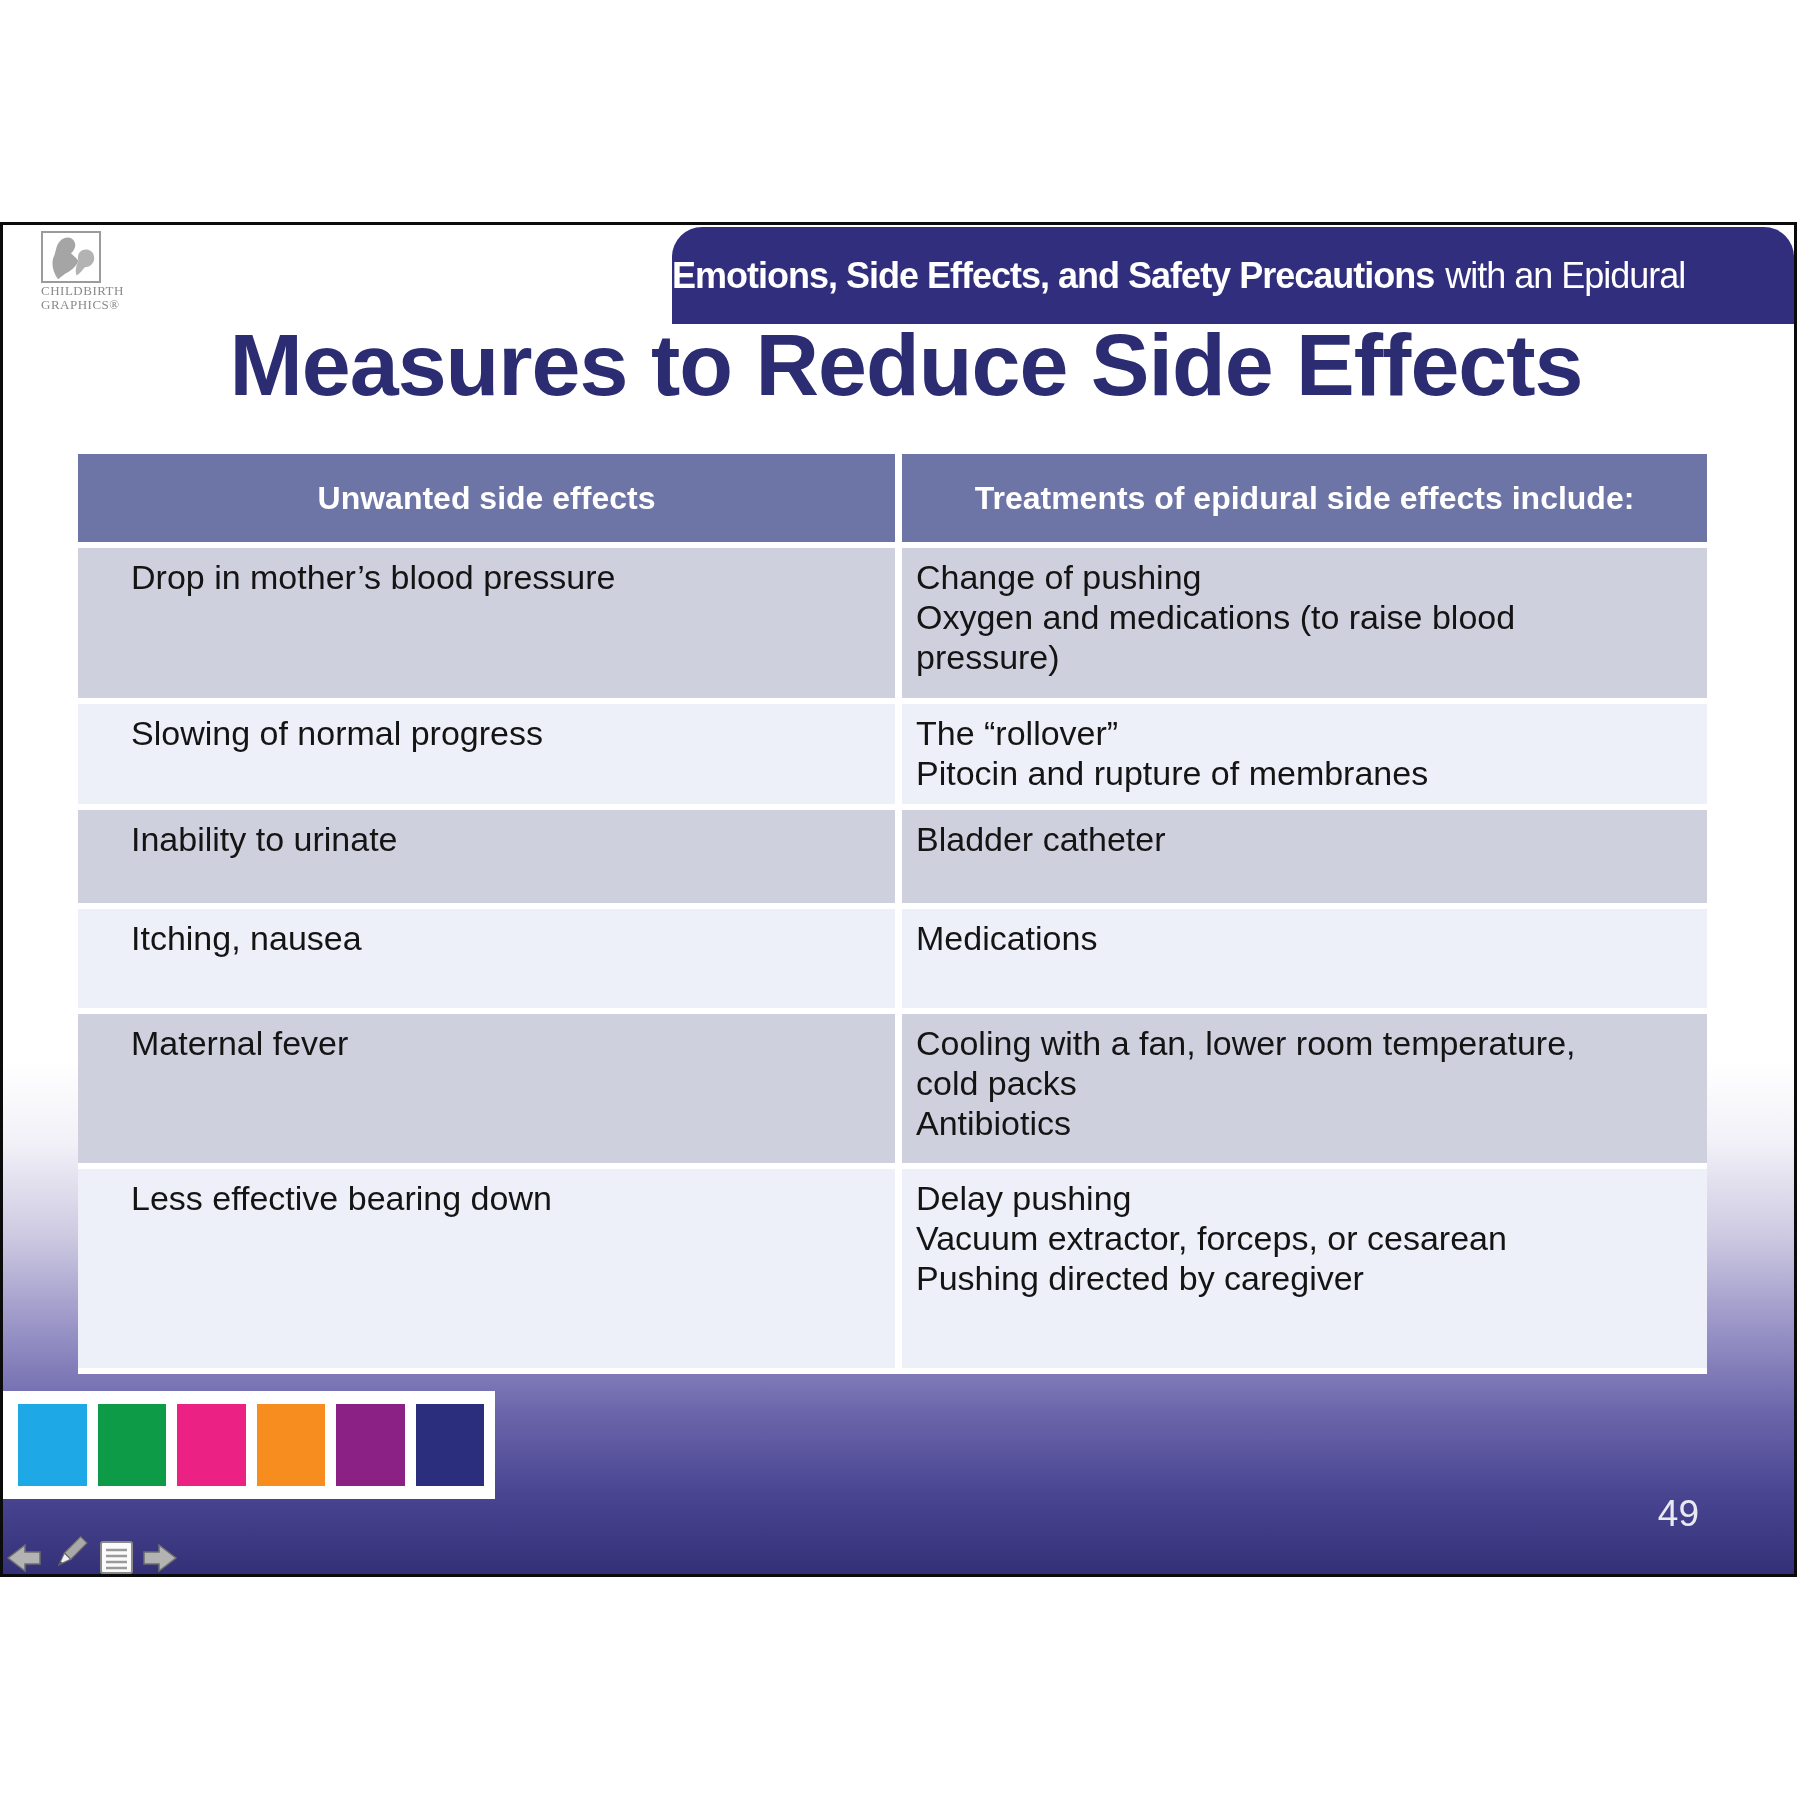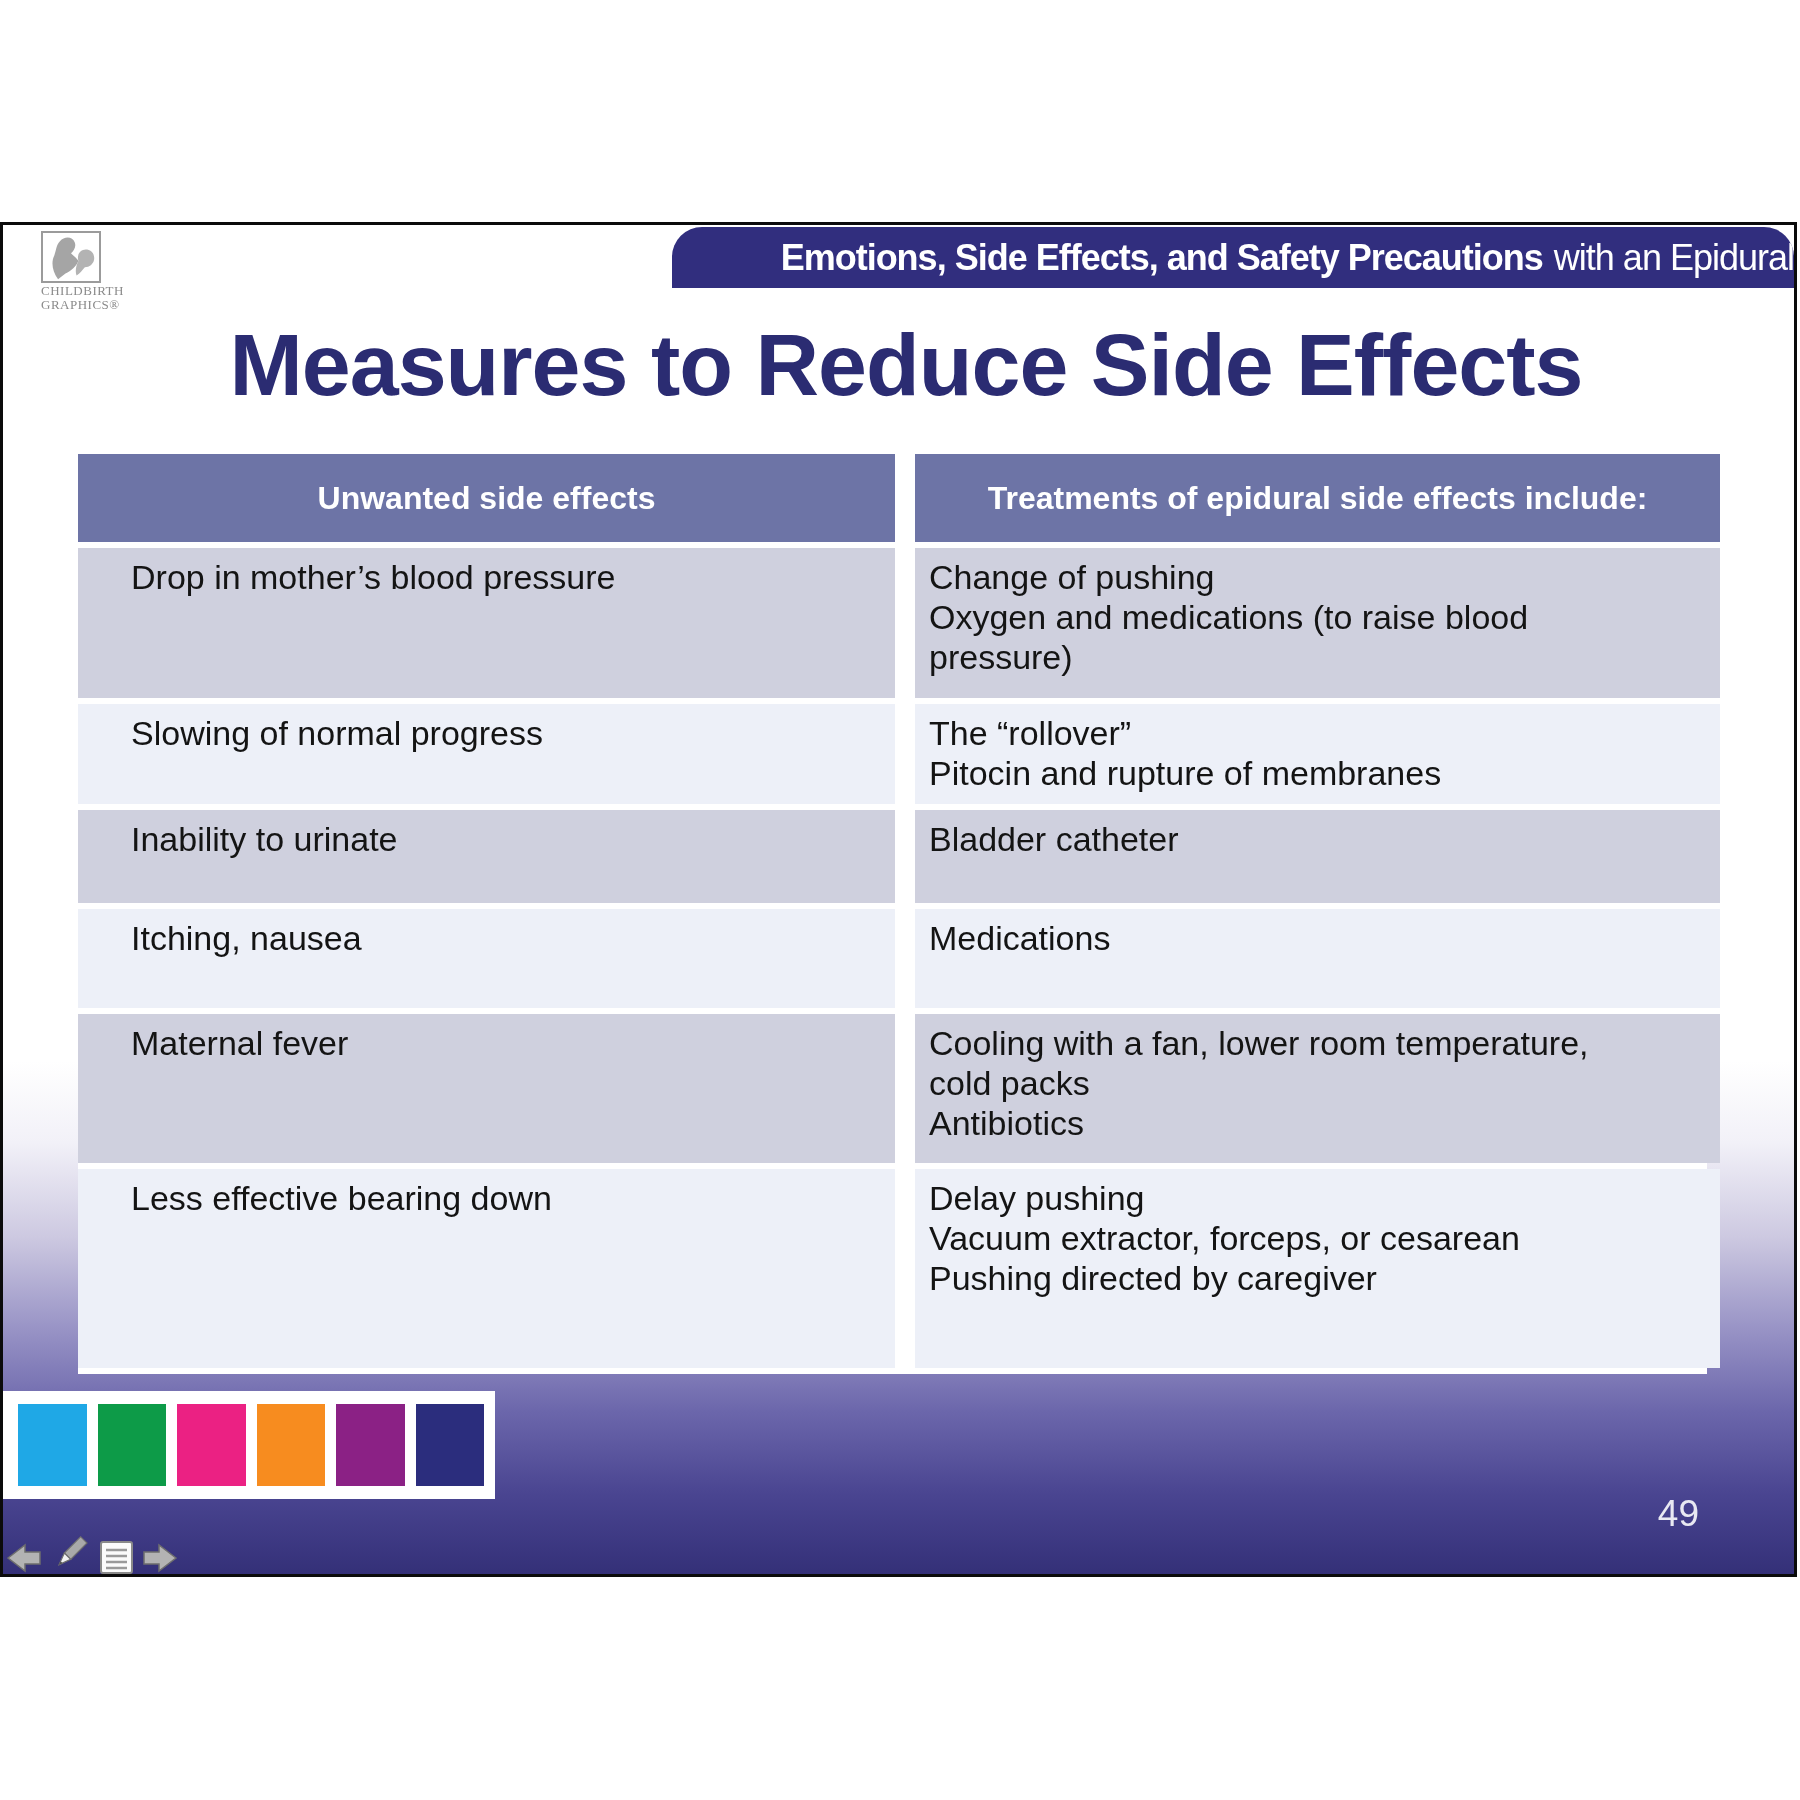--- a/index.html
+++ b/index.html
@@ -9,32 +9,32 @@
   .slide{position:absolute;left:0;top:222px;width:1791px;height:1349px;border:3px solid #0b0b0b;
          background:linear-gradient(180deg,#ffffff 0%,#ffffff 62%,#f2f1f8 68%,#cdc9e1 75%,
                     #9792c5 82%,#6b66ab 88%,#4a4591 94%,#343078 100%);}
   
   .logo{position:absolute;left:6px;top:6px;width:110px;padding-left:32px;}
   .logo-box{width:60px;height:52px;border:2px solid #9b9b9b;background:#ffffff;box-sizing:border-box;}
   .logo-box svg{display:block;width:100%;height:100%;}
   .logo-line{font-family:"Liberation Serif","DejaVu Serif",serif;font-size:13px;line-height:13px;
              color:#8a8a8a;letter-spacing:0.5px;margin-top:1px;}
   
-  .topbar{position:absolute;left:669px;right:0;top:2px;height:61px;background:#312e7e;
-          border-radius:30px 30px 0 0;display:flex;align-items:center;justify-content:flex-end;
+  .topbar{position:absolute;left:669px;right:0;top:2px;height:97px;background:#312e7e;
+          border-radius:30px 30px 0 0;display:flex;align-items:center;justify-content:flex-start;
           white-space:nowrap;overflow:hidden;}
   .topbar-bold{color:#ffffff;font-weight:700;font-size:36px;letter-spacing:-1px;}
   .topbar-reg{color:#ffffff;font-weight:400;font-size:36px;letter-spacing:-1px;margin-left:11px;}
   
   .title{position:absolute;left:0;right:0;top:92px;margin:0;text-align:center;
          font-size:88px;line-height:1.1;font-weight:700;color:#2b2c72;letter-spacing:-1px;padding-left:15px;}
   
   .tbl{position:absolute;left:75px;top:229px;width:1629px;display:grid;
        grid-template-columns:817px 805px;grid-template-rows:88px 150px 100px 93px 99px 149px 199px;
-       gap:6px 20px;background:#ffffff;border-bottom:6px solid #ffffff;}
+       gap:6px 7px;background:#ffffff;border-bottom:6px solid #ffffff;}
   .th{background:#6d74a6;color:#ffffff;font-weight:700;font-size:32px;
       display:flex;align-items:center;justify-content:center;text-align:center;padding:0 10px;box-sizing:border-box;}
   .td{font-size:34px;line-height:40px;color:#141414;box-sizing:border-box;}
   .eff{padding:9px 47px 8px 53px;}
   .trt{padding:9px 60px 8px 14px;}
   .dark{background:#cfd0de;}
   .light{background:#edf0f8;}
   
   .palette{position:absolute;left:0;top:1166px;width:492px;height:108px;background:#ffffff;
            display:flex;align-items:center;padding-left:15px;box-sizing:border-box;}

